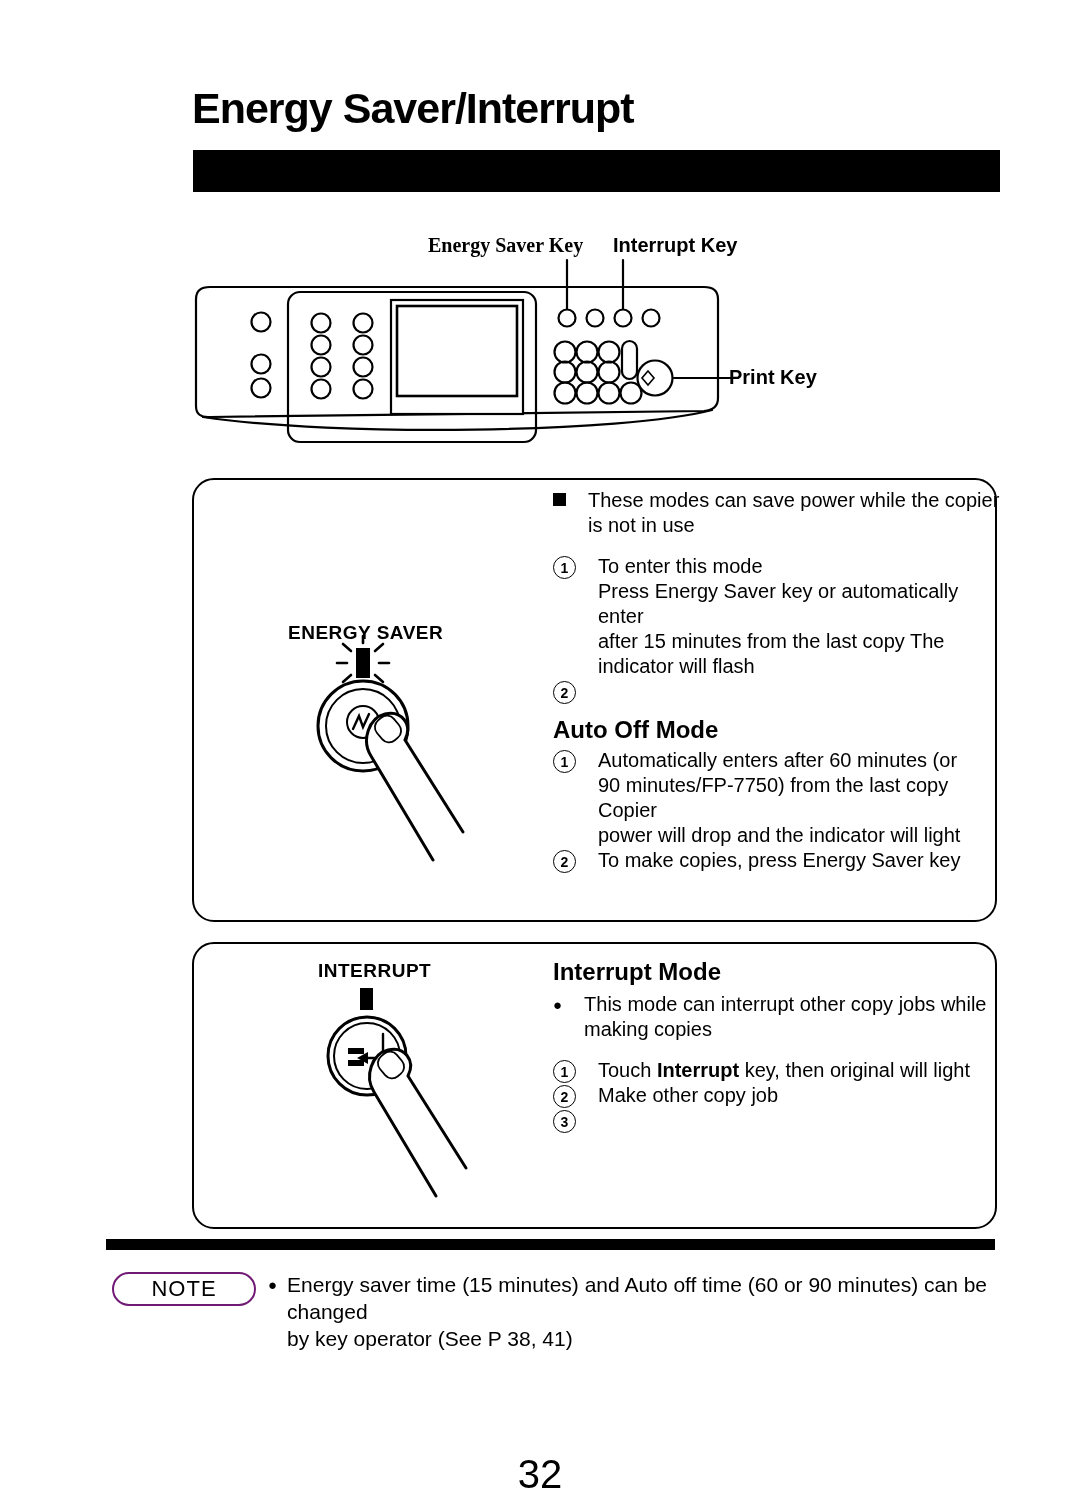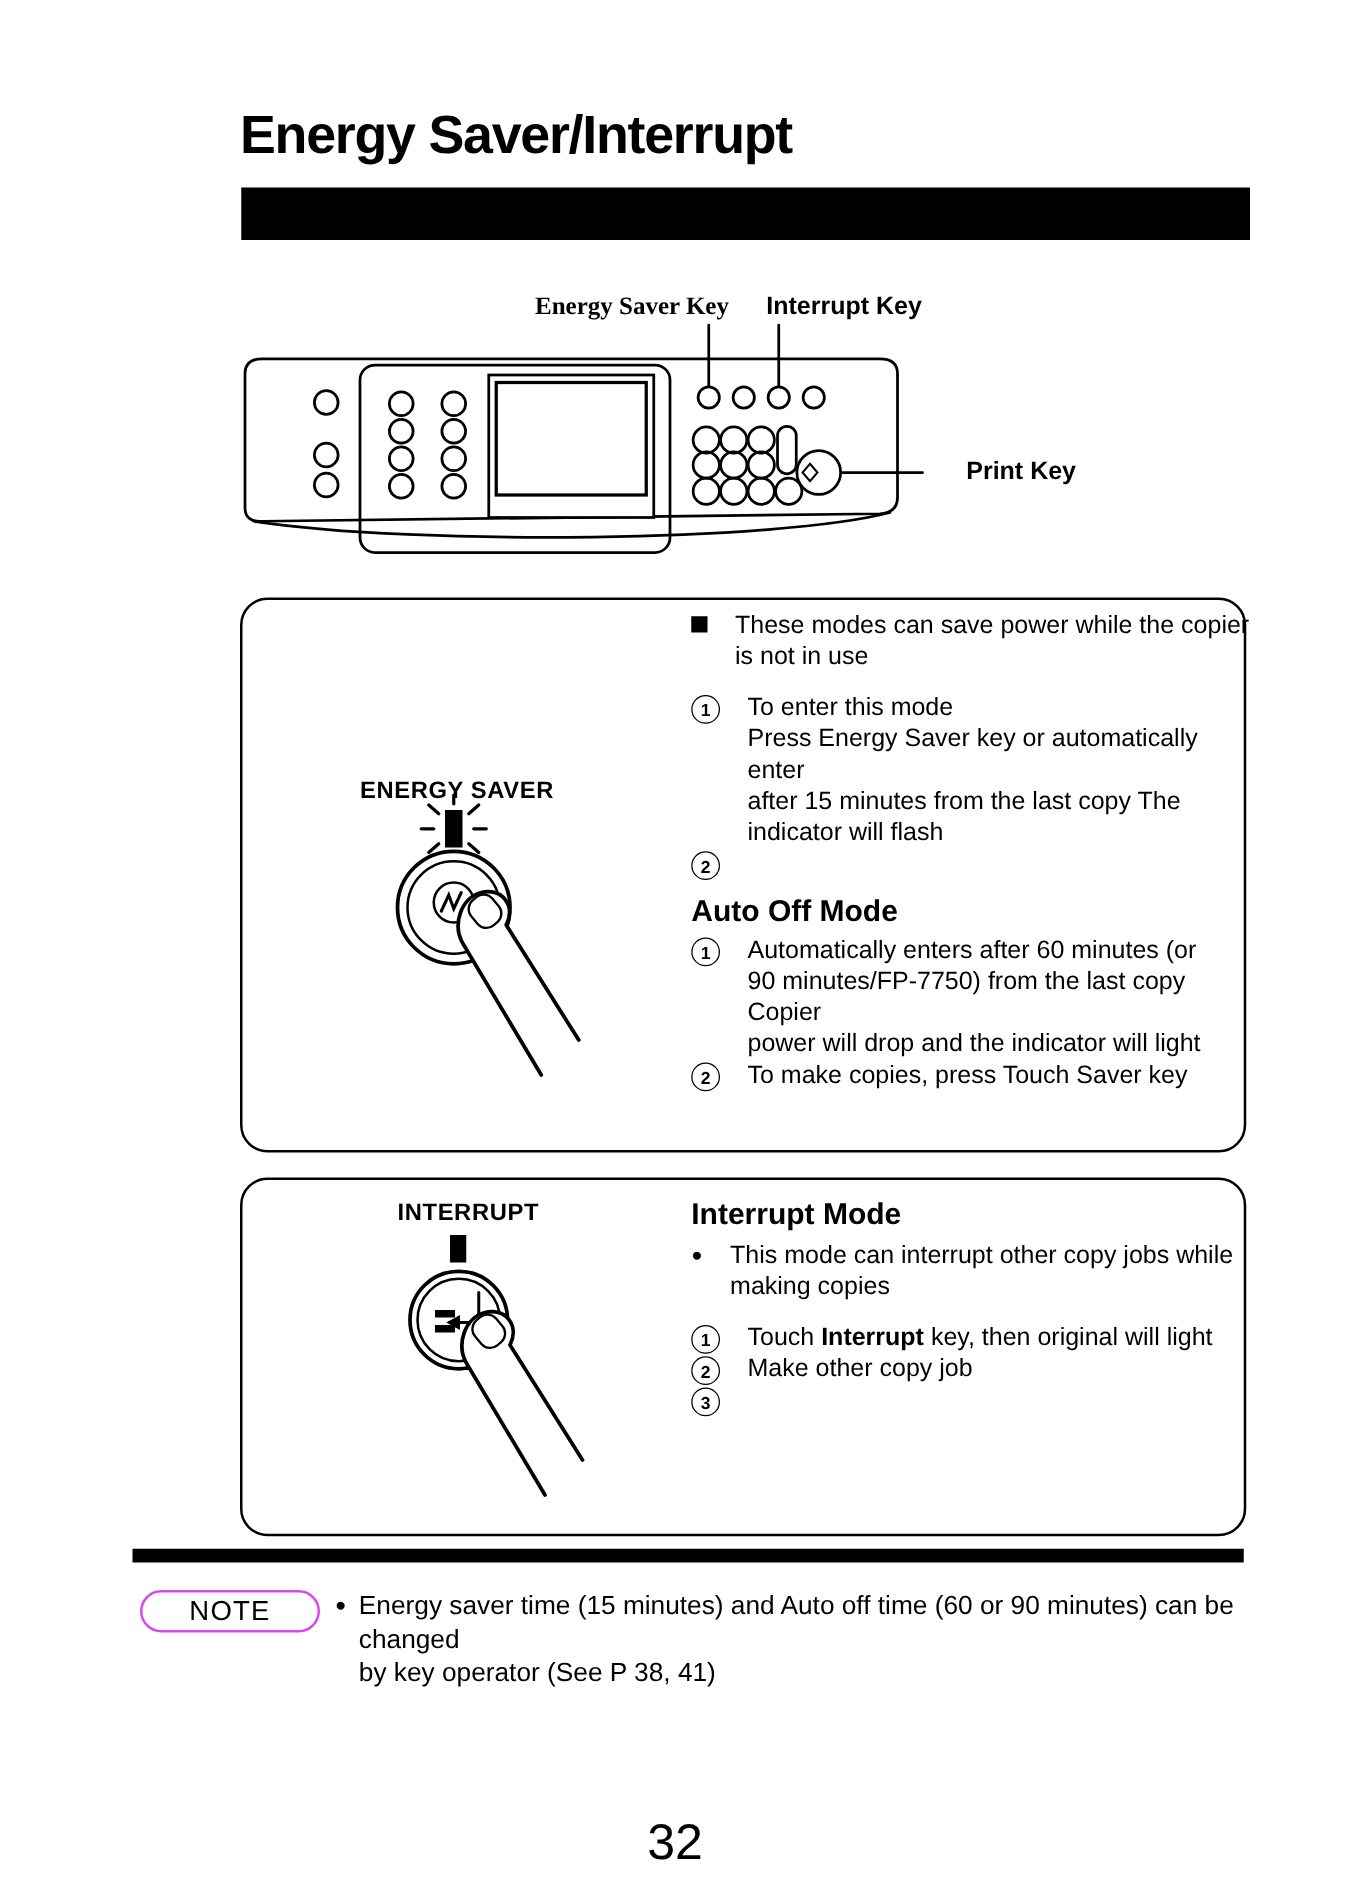--- a/index.html
+++ b/index.html
@@ -9,21 +9,21 @@
   }
   .abs{position:absolute;}
   
   .page-title{left:192px;top:84px;font-size:43px;font-weight:bold;letter-spacing:-1px;}
   .title-rule{left:193px;top:150px;width:807px;height:42px;background:#000;}
   
   .figure{left:185px;top:230px;width:815px;height:215px;}
   .fig-label{position:absolute;font-size:20px;font-weight:bold;white-space:nowrap;}
   .lbl-es{left:243px;top:4px;font-family:Liberation Serif, serif;}
   .lbl-int{left:428px;top:4px;}
-  .lbl-print{left:588px;top:136px;}
+  .lbl-print{left:544px;top:136px;}
   
   .round-box{border:2px solid #000;border-radius:22px;background:#fff;}
   .box1{left:192px;top:478px;width:801px;height:440px;}
   .box2{left:192px;top:942px;width:801px;height:283px;}
   
   .col{width:452px;font-size:20px;line-height:25px;}
   .col1{left:553px;top:488px;}
   .col2{left:553px;top:958px;}
   .intro-row,.bullet-row,.step{display:flex;gap:22px;}
   .sq-bullet{width:13px;height:13px;background:#000;margin-top:5px;flex:none;}
@@ -39,21 +39,21 @@
         display:inline-flex;align-items:center;justify-content:center;
         font-size:14px;font-weight:bold;margin-top:2px;line-height:1;}
   .b{font-weight:bold;}
   
   .key-label{position:absolute;font-size:19px;font-weight:bold;letter-spacing:0.5px;white-space:nowrap;}
   .es-label{left:288px;top:622px;}
   .int-label{left:318px;top:960px;}
   .illus{position:absolute;overflow:visible;}
   
   .foot-rule{left:106px;top:1239px;width:889px;height:11px;background:#000;}
-  .note-pill{left:112px;top:1272px;width:144px;height:34px;border:2px solid #d946ef;border-radius:18px;
+  .note-pill{left:112px;top:1272px;width:144px;height:34px;border:2px solid #701a75;border-radius:18px;
              display:flex;align-items:center;justify-content:center;font-size:22px;letter-spacing:1px;box-sizing:border-box;}
   .note-row{left:268px;top:1271px;width:780px;display:flex;gap:10px;font-size:21px;line-height:27px;}
   .note-row .dot-bullet{line-height:27px;}
   .page-number{left:0;top:1452px;width:1080px;text-align:center;font-size:40px;}
   svg{display:block;}
 </style>
 </head>
 <body>
 
 <div class="abs page-title">Energy Saver/Interrupt</div>
@@ -155,21 +155,21 @@
   <div class="mode-heading h-gap2">Auto Off Mode</div>
   <div class="steps2">
     <div class="step">
       <span class="cnum">1</span>
       <div class="wrap">Automatically enters after 60 minutes (or
 90 minutes/FP-7750) from the last copy  Copier
 power will drop and the indicator will light</div>
     </div>
     <div class="step">
       <span class="cnum">2</span>
-      <div class="wrap">To make copies, press Touch Saver key</div>
+      <div class="wrap">To make copies, press Energy Saver key</div>
     </div>
   </div>
 </div>
 
 <div class="abs round-box box2"></div>
 
 <div class="abs key-label int-label">INTERRUPT</div>
 <svg class="illus" style="left:255px;top:978px;" width="230" height="230" viewBox="0 0 230 230" fill="none" stroke="#000" stroke-width="2.4" stroke-linecap="round">
   <rect x="105" y="10" width="13" height="22" fill="#000" stroke="none"></rect>
   <circle cx="112" cy="78" r="39" stroke-width="3"></circle>

